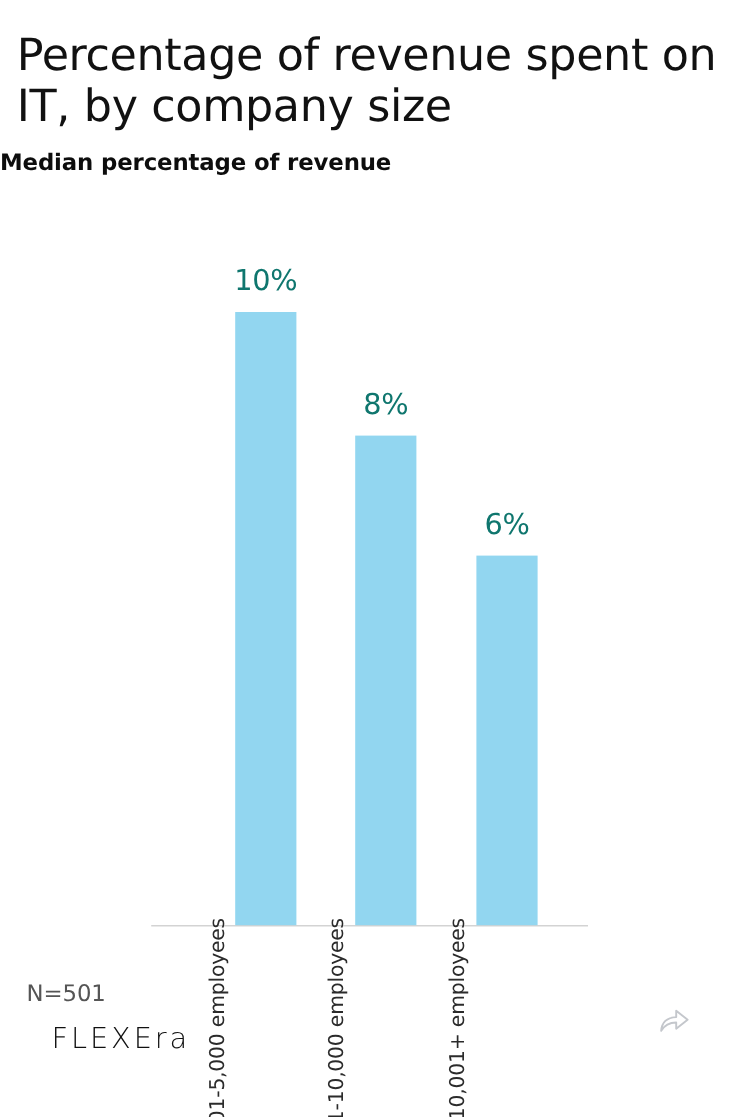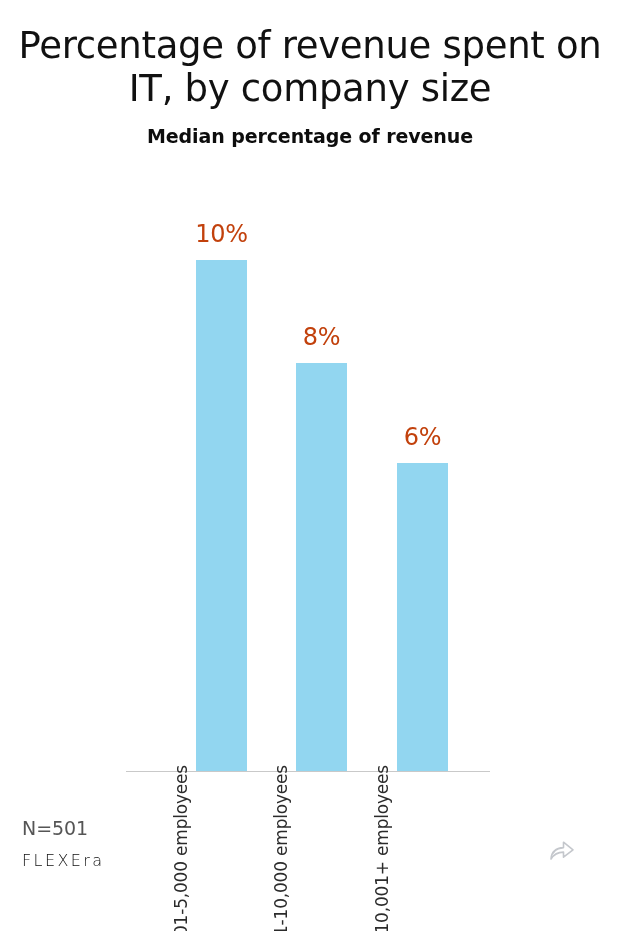--- a/index.html
+++ b/index.html
@@ -15,21 +15,21 @@
     font-family: "DejaVu Sans", "Liberation Sans", sans-serif;
     -webkit-font-smoothing: antialiased;
   }
 
   
   .header {
     position: absolute;
     left: 0;
     top: 24px;
     width: 620px;
-    text-align: center;
+    text-align: left;
   }
   .chart-title {
     font-family: "DejaVu Sans", "Liberation Sans", sans-serif;
     font-size: 37px;
     font-weight: 400;
     line-height: 1.17;
     color: #111111;
     letter-spacing: -0.3px;
     padding: 0 14px;
     box-sizing: border-box;
@@ -70,21 +70,21 @@
     width: 51px;
     background: #92d6f0;
   }
   .bar-value {
     position: absolute;
     left: 50%;
     transform: translateX(-50%);
     white-space: nowrap;
     font-size: 24px;
     font-weight: 400;
-    color: #c2410c;
+    color: #0f766e;
     letter-spacing: -0.2px;
   }
   .bar-category {
     position: absolute;
     bottom: 6px;
     right: 100%;
     margin-right: 5px;
     transform-origin: right bottom;
     transform: rotate(-90deg) translateX(0);
     white-space: nowrap;
@@ -103,25 +103,26 @@
   .footer-note,
   .footer-source {
     font-size: 19px;
     color: #555555;
     line-height: 1.55;
     letter-spacing: -0.05px;
   }
   .brand {
     margin-top: 10px;
     font-family: "DejaVu Sans", "Liberation Sans", sans-serif;
-    font-size: 16px;
+    font-size: 24px;
     font-weight: 300;
     letter-spacing: 2.4px;
     color: #101010;
     line-height: 1;
+    margin-left: 21px;
   }
   .share-icon {
     position: absolute;
     right: 45px;
     top: 838px;
     width: 26px;
     height: 24px;
   }
 </style>
 </head>

